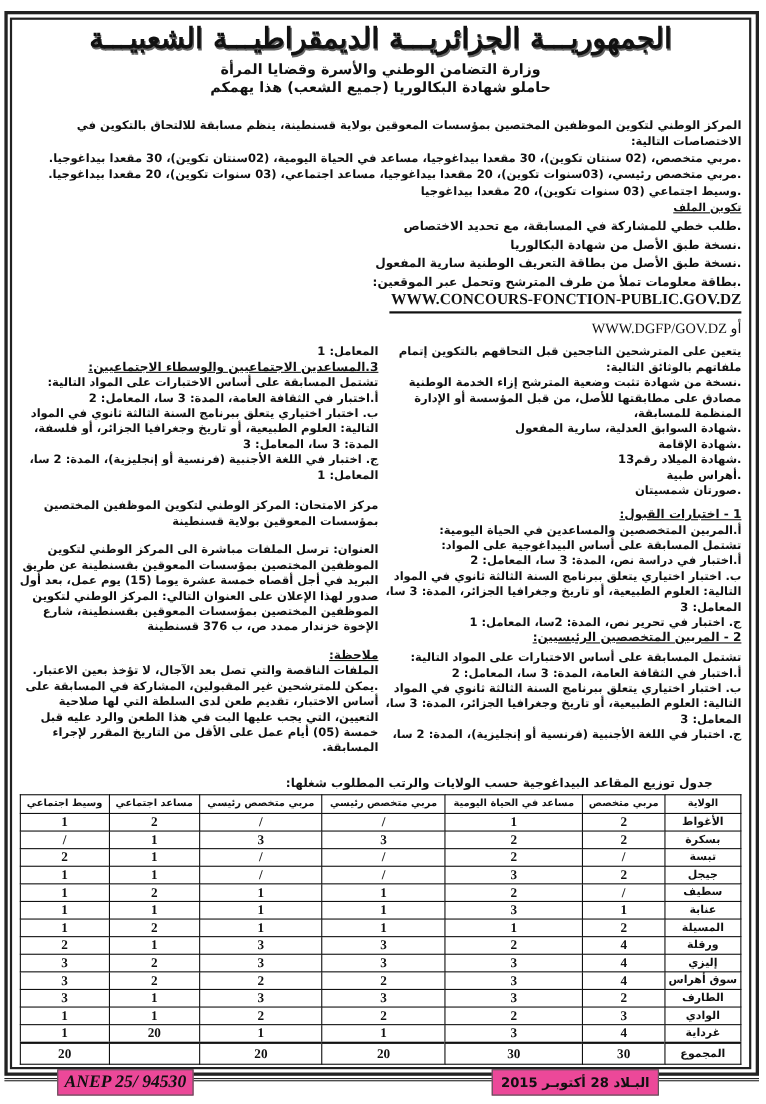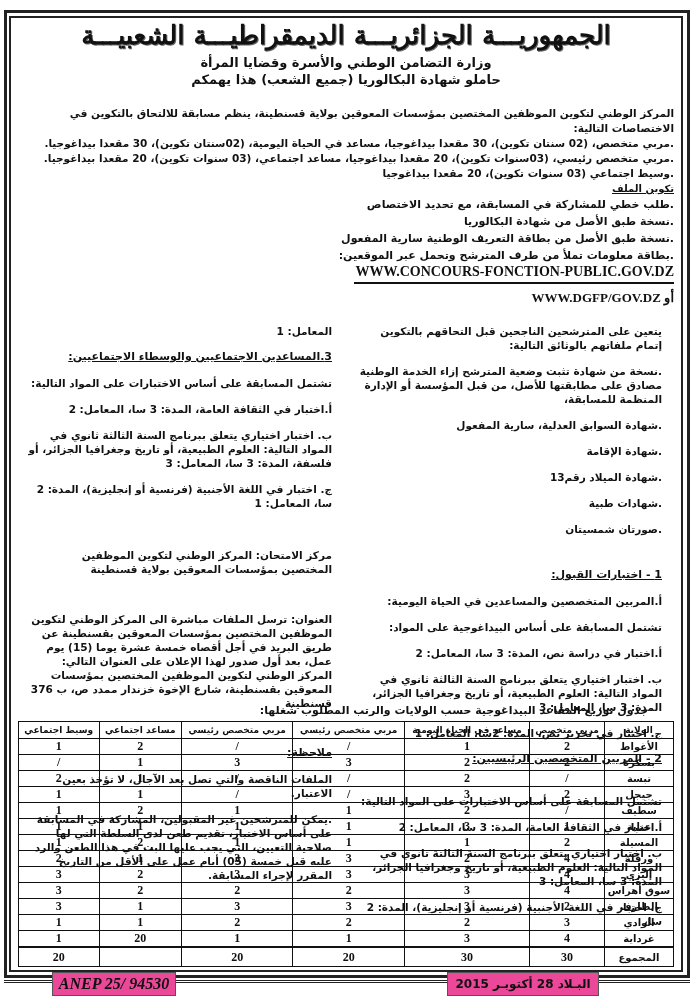--- a/index.html
+++ b/index.html
@@ -7,25 +7,25 @@
   .frame-outer { position: absolute; left: 4px; top: 10px; width: 686px; height: 968px; border: 3px solid #222; box-sizing: border-box; }
   .frame-inner { position: absolute; left: 9px; top: 16px; width: 674px; height: 956px; border: 2px solid #222; box-sizing: border-box; }
   .content { position: absolute; left: 14px; top: 18px; width: 664px; direction: rtl; }
   .title { text-align: center; font-family: "DejaVu Serif", serif; font-weight: bold; font-size: 26px; margin-top: 2px; letter-spacing: 1px; text-shadow: 1px 1px 0 #666; }
   .subtitle { text-align: center; font-weight: bold; font-size: 13px; line-height: 17px; }
   .sub-block { margin-top: 4px; }
   .intro { margin-top: 18px; font-size: 10.5px; font-weight: bold; line-height: 15px; padding-right: 4px; }
   .section-head { font-weight: bold; font-size: 10px; text-decoration: underline; }
   .docs { font-size: 11px; font-weight: bold; line-height: 17px; padding-right: 4px; }
   .url1 { font-family: "Liberation Serif", serif; font-weight: bold; font-size: 14px; direction: ltr; text-align: right; border-bottom: 2px solid #111; width: 320px; margin-right: 4px; padding-bottom: 2px; }
-  .url2 { font-family: "Liberation Serif", serif; font-weight: bold; font-size: 13px; direction: rtl; margin-right: 4px; margin-top: 6px; }
+  .url2 { font-family: "Liberation Serif", serif; font-weight: normal; font-size: 13px; direction: rtl; margin-right: 4px; margin-top: 6px; }
   .cols { position: relative; height: 390px; }
   .col-right { position: absolute; right: 4px; top: 0; width: 332px; font-size: 10.5px; font-weight: bold; line-height: 14px; }
   .col-left { position: absolute; left: 2px; top: 0; width: 328px; font-size: 10.5px; font-weight: bold; line-height: 14px; }
-  .col-right p, .col-left p { margin: 12px; }
+  .col-right p, .col-left p { margin: 0; }
   .sub-h { text-decoration: underline; font-size: 11px; font-weight: bold; }
   .gap { height: 8px; }
   .table-title { font-weight: bold; font-size: 11px; margin: 2px 30px 4px 0; }
   table { border-collapse: collapse; width: 656px; margin-right: 4px; font-family: "Liberation Serif", serif; font-size: 12px; }
   th { border: 1.5px solid #111; font-family: "DejaVu Sans", sans-serif; font-size: 9px; font-weight: bold; height: 16px; padding: 0 2px; }
   td { border-left: 1.5px solid #111; border-right: 1.5px solid #111; border-bottom: 1px solid #111; text-align: center; height: 13.5px; padding: 0; font-weight: bold; }
   td.wilaya { font-family: "DejaVu Sans", sans-serif; font-size: 10px; text-align: center; }
   tr.total td { border-top: 2px solid #111; border-bottom: 1.5px solid #111; height: 18px; }
   .footer-line { position: absolute; left: 4px; top: 980px; width: 686px; height: 0; border-top: 3px double #222; }
   .badge { position: absolute; top: 972px; height: 22px; background: #ec4899; border: 1px solid #555; font-weight: bold; display: flex; align-items: center; justify-content: center; }
@@ -65,21 +65,21 @@
     <span>WWW.DGFP/GOV.DZ</span>
   </div>
 
   <div class="cols" style="margin-top:6px;">
     <div class="col-right">
       <p>يتعين على المترشحين الناجحين قبل التحاقهم بالتكوين إتمام ملفاتهم بالوثائق التالية:</p>
       <p>.نسخة من شهادة تثبت وضعية المترشح إزاء الخدمة الوطنية مصادق على مطابقتها للأصل، من قبل المؤسسة أو الإدارة المنظمة للمسابقة،</p>
       <p>.شهادة السوابق العدلية، سارية المفعول</p>
       <p>.شهادة الإقامة</p>
       <p>.شهادة الميلاد رقم13</p>
-      <p>.شهادات طبية</p>
+      <p>.أهراس طبية</p>
       <p>.صورتان شمسيتان</p>
       <div class="gap"></div>
       <p class="sub-h">1 - اختبارات القبول:</p>
       <p>أ.المربين المتخصصين والمساعدين في الحياة اليومية:</p>
       <p>تشتمل المسابقة على أساس البيداغوجية على المواد:</p>
       <p>أ.اختبار في دراسة نص، المدة: 3 سا، المعامل: 2</p>
       <p>ب. اختبار اختياري يتعلق ببرنامج السنة الثالثة ثانوي في المواد التالية: العلوم الطبيعية، أو تاريخ وجغرافيا الجزائر، المدة: 3 سا، المعامل: 3</p>
       <p>ج. اختبار في تحرير نص، المدة: 2سا، المعامل: 1</p>
       <p class="sub-h">2 - المربين المتخصصين الرئيسيين:</p>
       <div class="gap" style="height:4px"></div>

